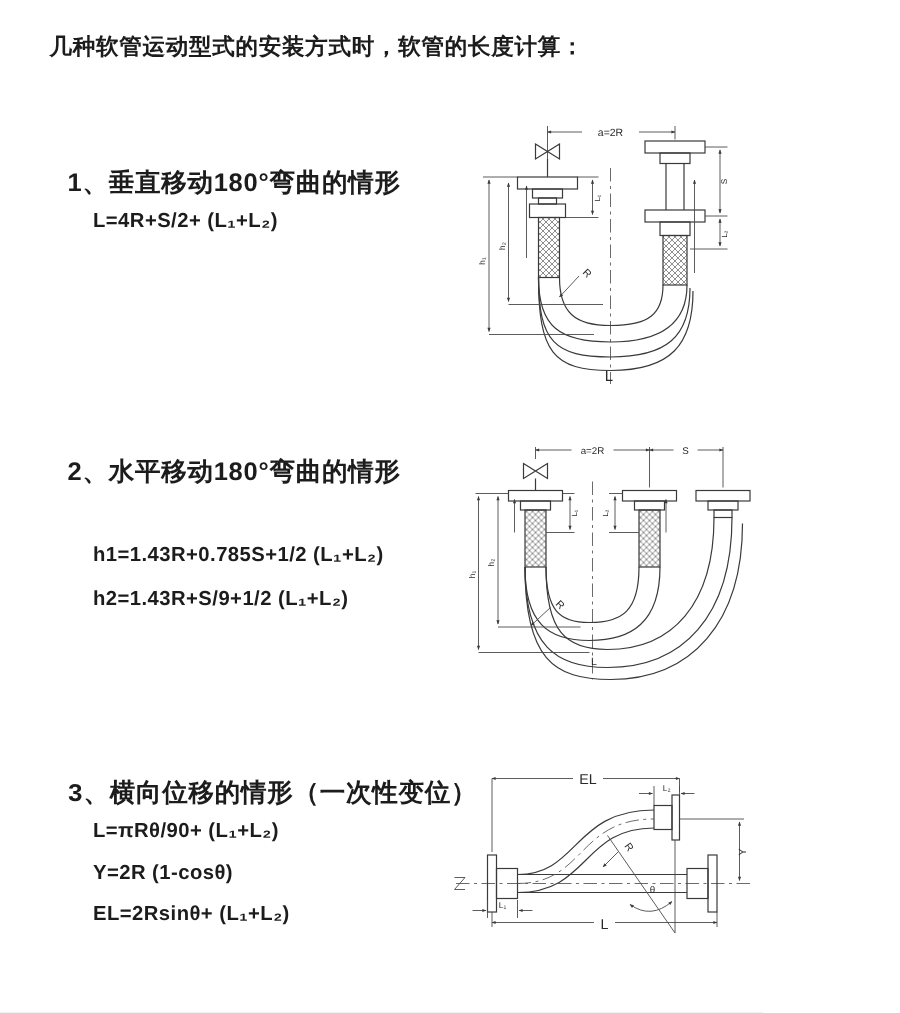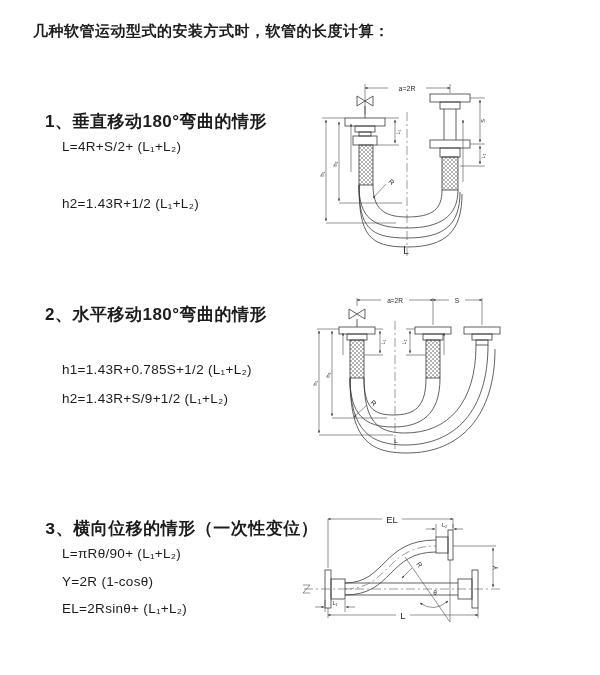--- a/index.html
+++ b/index.html
@@ -10,21 +10,21 @@
   }
   .doc-title{
     position:absolute;left:33px;top:22px;font-size:15px;font-weight:bold;
     letter-spacing:0.5px;white-space:nowrap;
   }
   .section-heading{
     position:absolute;left:45px;font-size:17px;font-weight:bold;
     letter-spacing:0.5px;white-space:nowrap;
   }
   .formula{
-    position:absolute;left:62px;font-size:13.5px;font-weight:normal;
+    position:absolute;left:62px;font-size:13.5px;font-weight:bold;
     letter-spacing:0.3px;white-space:nowrap;
   }
   #h1{top:110px;} #f11{top:139px;} #f12{top:168px;} #f13{top:196px;}
   #h2{top:303px;} #f21{top:333px;} #f22{top:362px;} #f23{top:391px;}
   #h3{top:517px;font-family:Liberation Mono, monospace;} #f31{top:546px;} #f32{top:574px;} #f33{top:601px;}
   svg{position:absolute;overflow:visible;}
   #svg1{left:306px;top:70px;}
   #svg2{left:305px;top:283px;}
   #svg3{left:298px;top:500px;}
   .cad{stroke:#3a3a3a;stroke-width:0.8;fill:none;}
@@ -34,21 +34,20 @@
 </style>
 </head>
 <body>
 
 <div class="page">
 
   <div class="doc-title">几种软管运动型式的安装方式时，软管的长度计算：</div>
 
   <div id="h1" class="section-heading">1、垂直移动180°弯曲的情形</div>
   <div id="f11" class="formula">L=4R+S/2+ (L₁+L₂)</div>
-  <div id="f13" class="formula">h2=1.43R+1/2 (L₁+L₂)</div>
 
   <div id="h2" class="section-heading">2、水平移动180°弯曲的情形</div>
   <div id="f22" class="formula">h1=1.43R+0.785S+1/2 (L₁+L₂)</div>
   <div id="f23" class="formula">h2=1.43R+S/9+1/2 (L₁+L₂)</div>
 
   <div id="h3" class="section-heading">3、横向位移的情形（一次性变位）</div>
   <div id="f31" class="formula">L=πRθ/90+ (L₁+L₂)</div>
   <div id="f32" class="formula">Y=2R (1-cosθ)</div>
   <div id="f33" class="formula">EL=2Rsinθ+ (L₁+L₂)</div>
 

